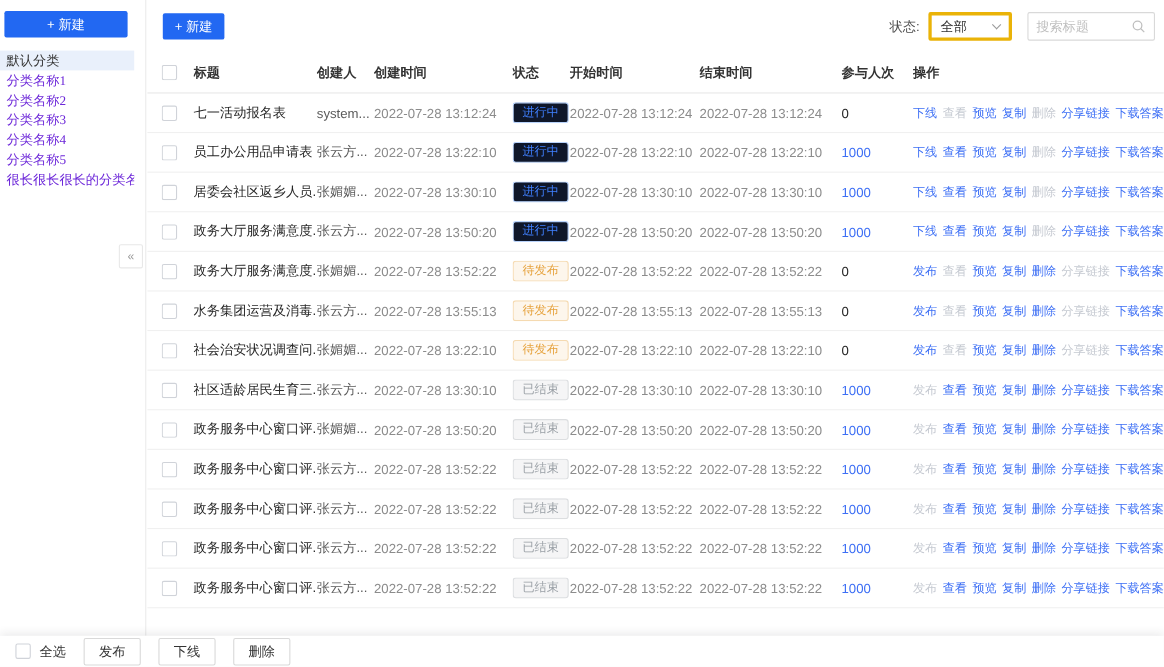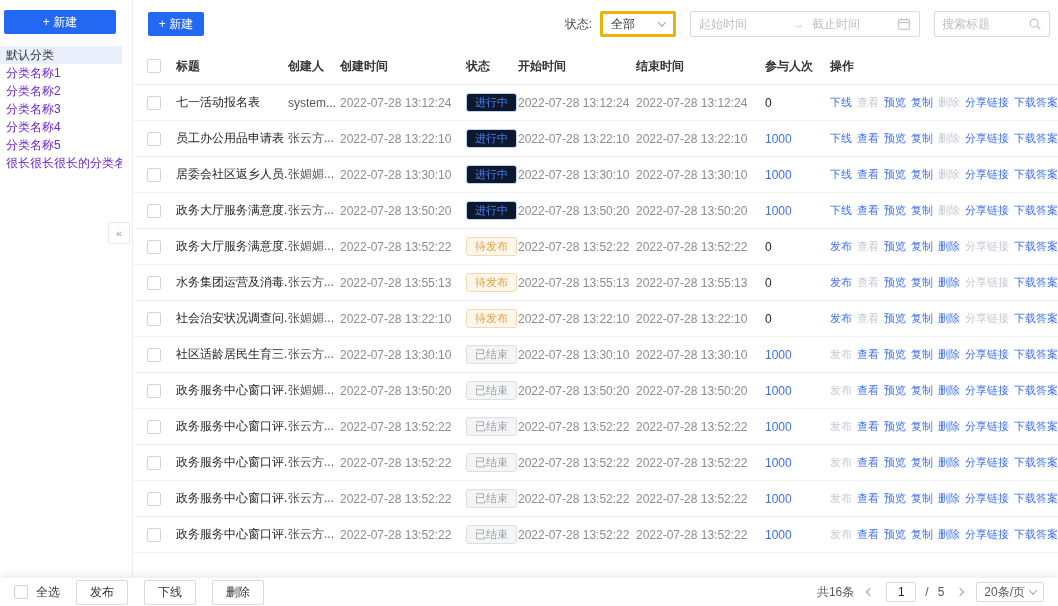--- a/index.html
+++ b/index.html
@@ -6,21 +6,21 @@
   html,body { width:1058px; height:606px; background:#fff; overflow:hidden;
     font-family:"Liberation Sans","DejaVu Sans",sans-serif; font-size:12px; color:#262626; }
 
   
   .sidebar { position:absolute; left:0; top:0; bottom:28px; width:133px; background:#fff;
     border-right:1px solid #ececec; }
   .btn-primary { background:#2268f2; color:#fff; border:none; border-radius:2px;
     font-size:12px; height:24px; display:inline-flex; align-items:center; justify-content:center;
     cursor:pointer; font-family:inherit; }
   .sidebar .btn-primary { margin:10px 0 0 4px; width:112px; }
-  .cat-list { margin-top:12px; width:122px; }
+  .cat-list { margin-top:12px; width:122px;font-family:Liberation Serif, serif; }
   .cat-item { height:18px; line-height:18px; padding:0 6px; color:#6d28d9; white-space:nowrap;
     overflow:hidden; cursor:pointer; }
   .cat-item.active { background:#e9f0fb; color:#333; }
   .collapse-handle { position:absolute; left:108px; top:222px; width:22px; height:22px;
     background:#fff; border:1px solid #e8e8e8; border-radius:2px; display:flex; align-items:center;
     justify-content:center; color:#9b9b9b; font-size:11px; cursor:pointer; z-index:3; }
 
   
   .main { position:absolute; left:134px; top:0; right:0; bottom:28px; background:#fff; }
   .toolbar { display:flex; align-items:center; height:48px; padding:0 8px 0 14px; }
@@ -111,31 +111,20 @@
 
 <div class="main">
   <div class="toolbar">
     <button class="btn-primary">+ 新建</button>
     <div class="spacer"></div>
     <span class="filter-label">状态:</span>
     <div class="select-box">
       <span>全部</span>
       <span class="chev down"></span>
     </div>
-    <div class="daterange">
-      <span class="ph">起始时间</span>
-      <span class="sep">→</span>
-      <span class="ph">截止时间</span>
-      <svg width="14" height="14" viewBox="0 0 16 16">
-        <rect x="2" y="3" width="12" height="11" rx="1" fill="none" stroke="#bfbfbf" stroke-width="1.2"></rect>
-        <line x1="2" y1="6.5" x2="14" y2="6.5" stroke="#bfbfbf" stroke-width="1.2"></line>
-        <line x1="5" y1="1.5" x2="5" y2="4" stroke="#bfbfbf" stroke-width="1.2"></line>
-        <line x1="11" y1="1.5" x2="11" y2="4" stroke="#bfbfbf" stroke-width="1.2"></line>
-      </svg>
-    </div>
     <div class="searchbox">
       <input type="text" placeholder="搜索标题" style="">
       <svg width="14" height="14" viewBox="0 0 16 16">
         <circle cx="7" cy="7" r="4.5" fill="none" stroke="#bfbfbf" stroke-width="1.3"></circle>
         <line x1="10.5" y1="10.5" x2="14" y2="14" stroke="#bfbfbf" stroke-width="1.3"></line>
       </svg>
     </div>
   </div>
 
   <div class="thead" id="thead">
@@ -295,29 +284,13 @@
       </div>
     </div>
 </div>
 
 <div class="footer">
   <span class="cb"></span>
   <span>全选</span>
   <button class="fbtn">发布</button>
   <button class="fbtn">下线</button>
   <button class="fbtn">删除</button>
-  <div class="fright">
-    <span>共16条</span>
-    <span class="arrow-btn">
-      <span class="chev left"></span>
-    </span>
-    <span class="page-box">1</span>
-    <span>/</span>
-    <span>5</span>
-    <span class="arrow-btn">
-      <span class="chev right"></span>
-    </span>
-    <span class="size-box">
-      <span>20条/页</span>
-      <span class="chev down"></span>
-    </span>
-  </div>
 </div>
 
 </body></html>

